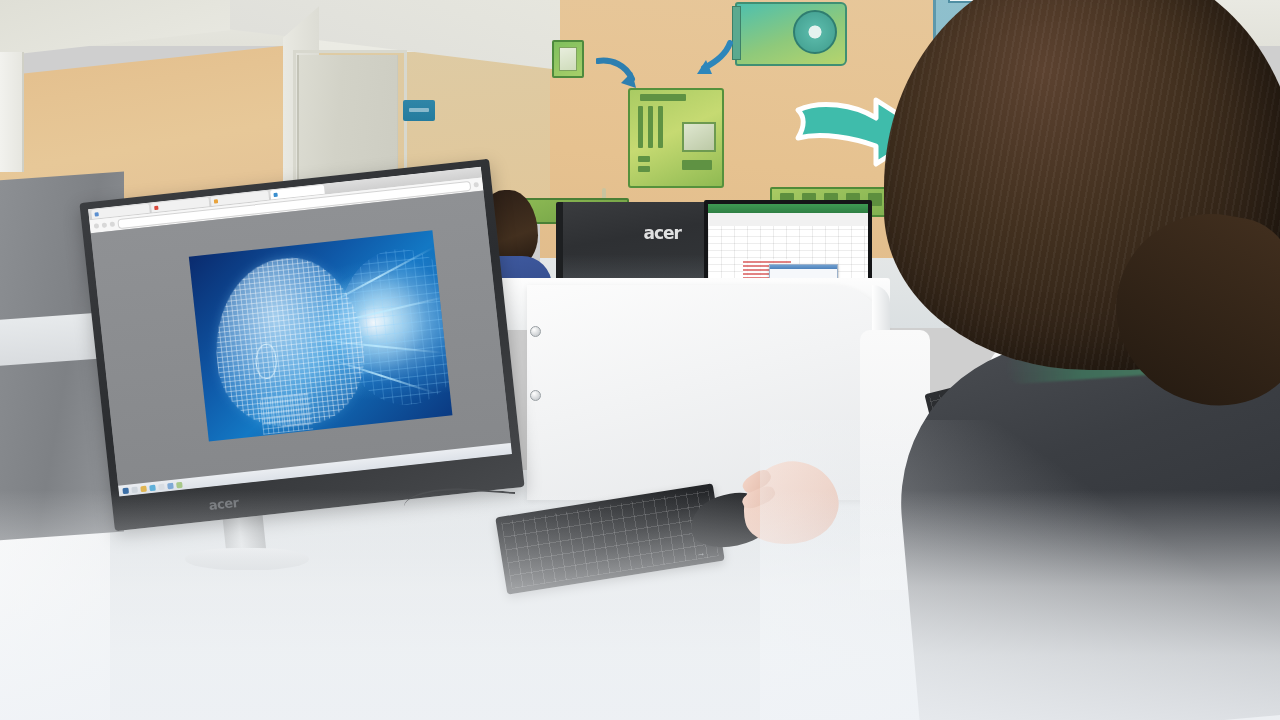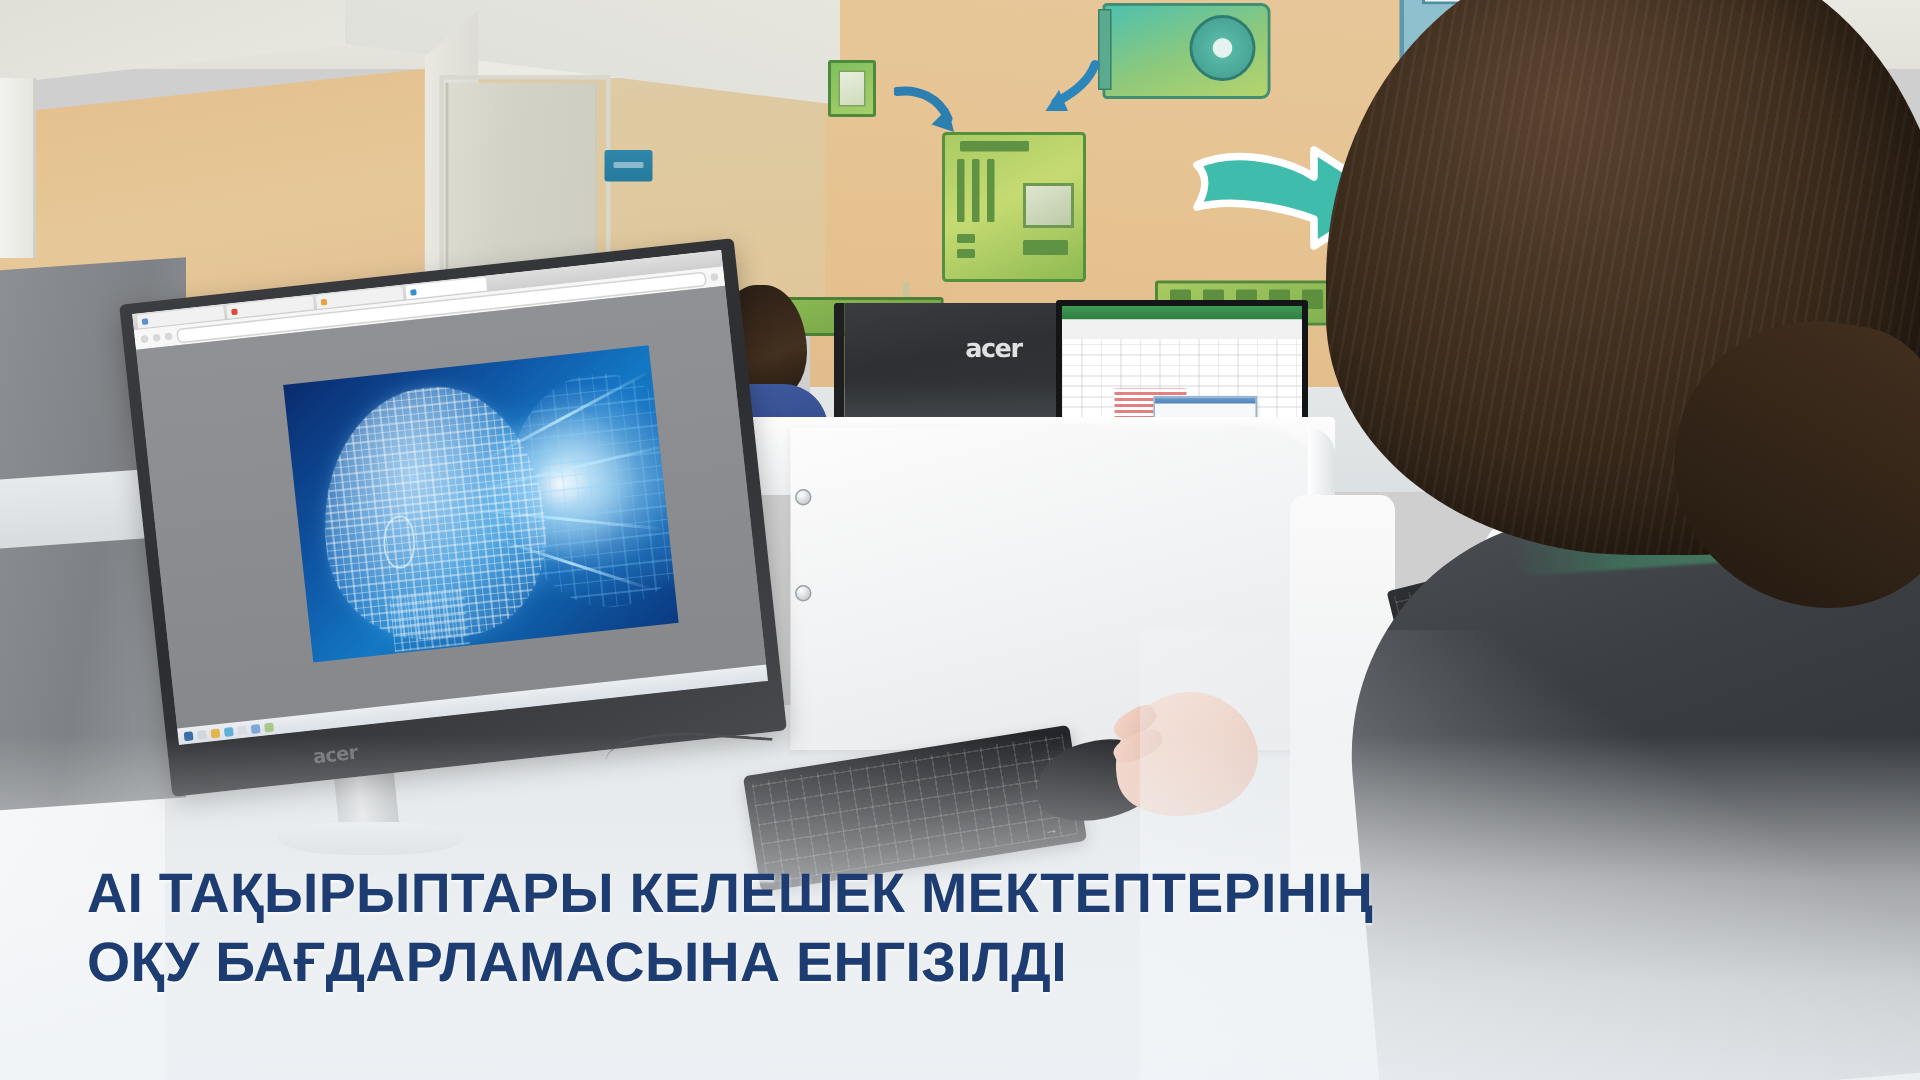--- a/index.html
+++ b/index.html
@@ -707,16 +707,14 @@
     <div class="pf-collar-white"></div>
     <div class="pf-uniform"></div>
     <div class="pf-stripe"></div>
     <div class="pf-hair"></div>
     <div class="pf-hair-strand"></div>
   </div>
 
   <div class="right-haze"></div>
   <div class="bottom-haze"></div>
 
-  <div class="headline">AI ТАҚЫРЫПТАРЫ КЕЛЕШЕК МЕКТЕПТЕРІНІҢ
-ОҚУ БАҒДАРЛАМАСЫНА ЕНГІЗІЛДІ</div>
 
 </div>
 
 </body></html>

